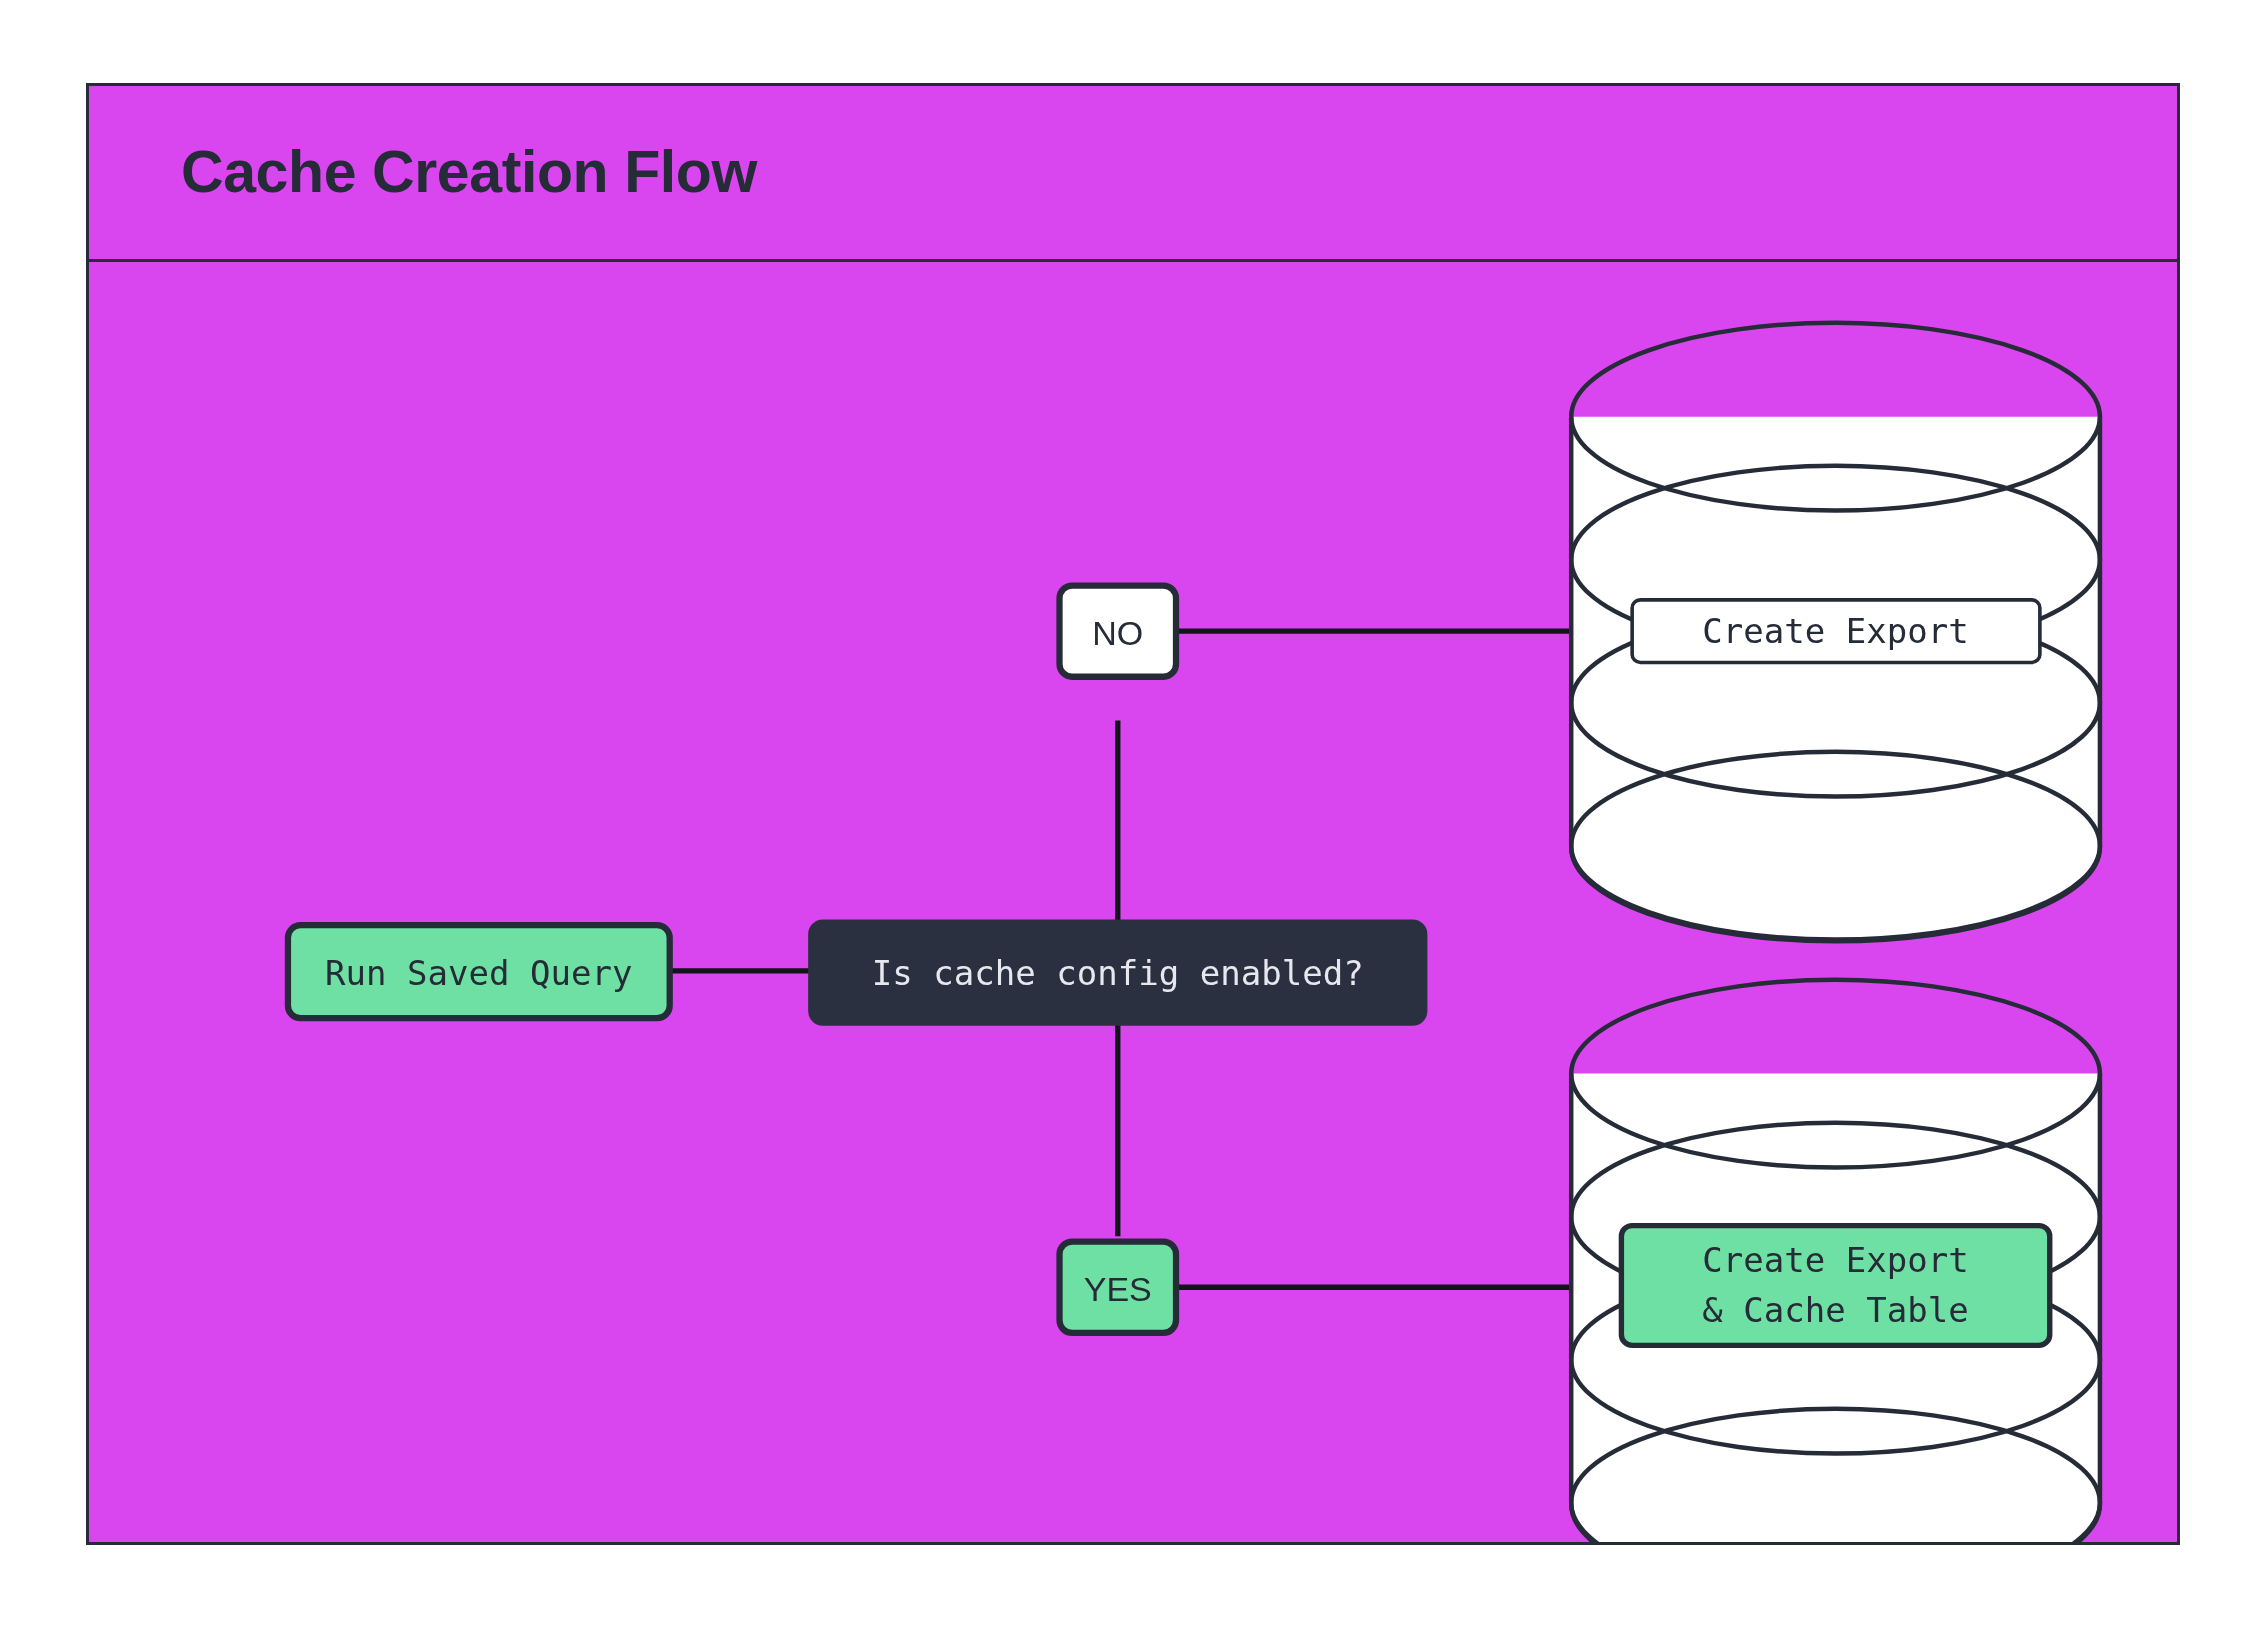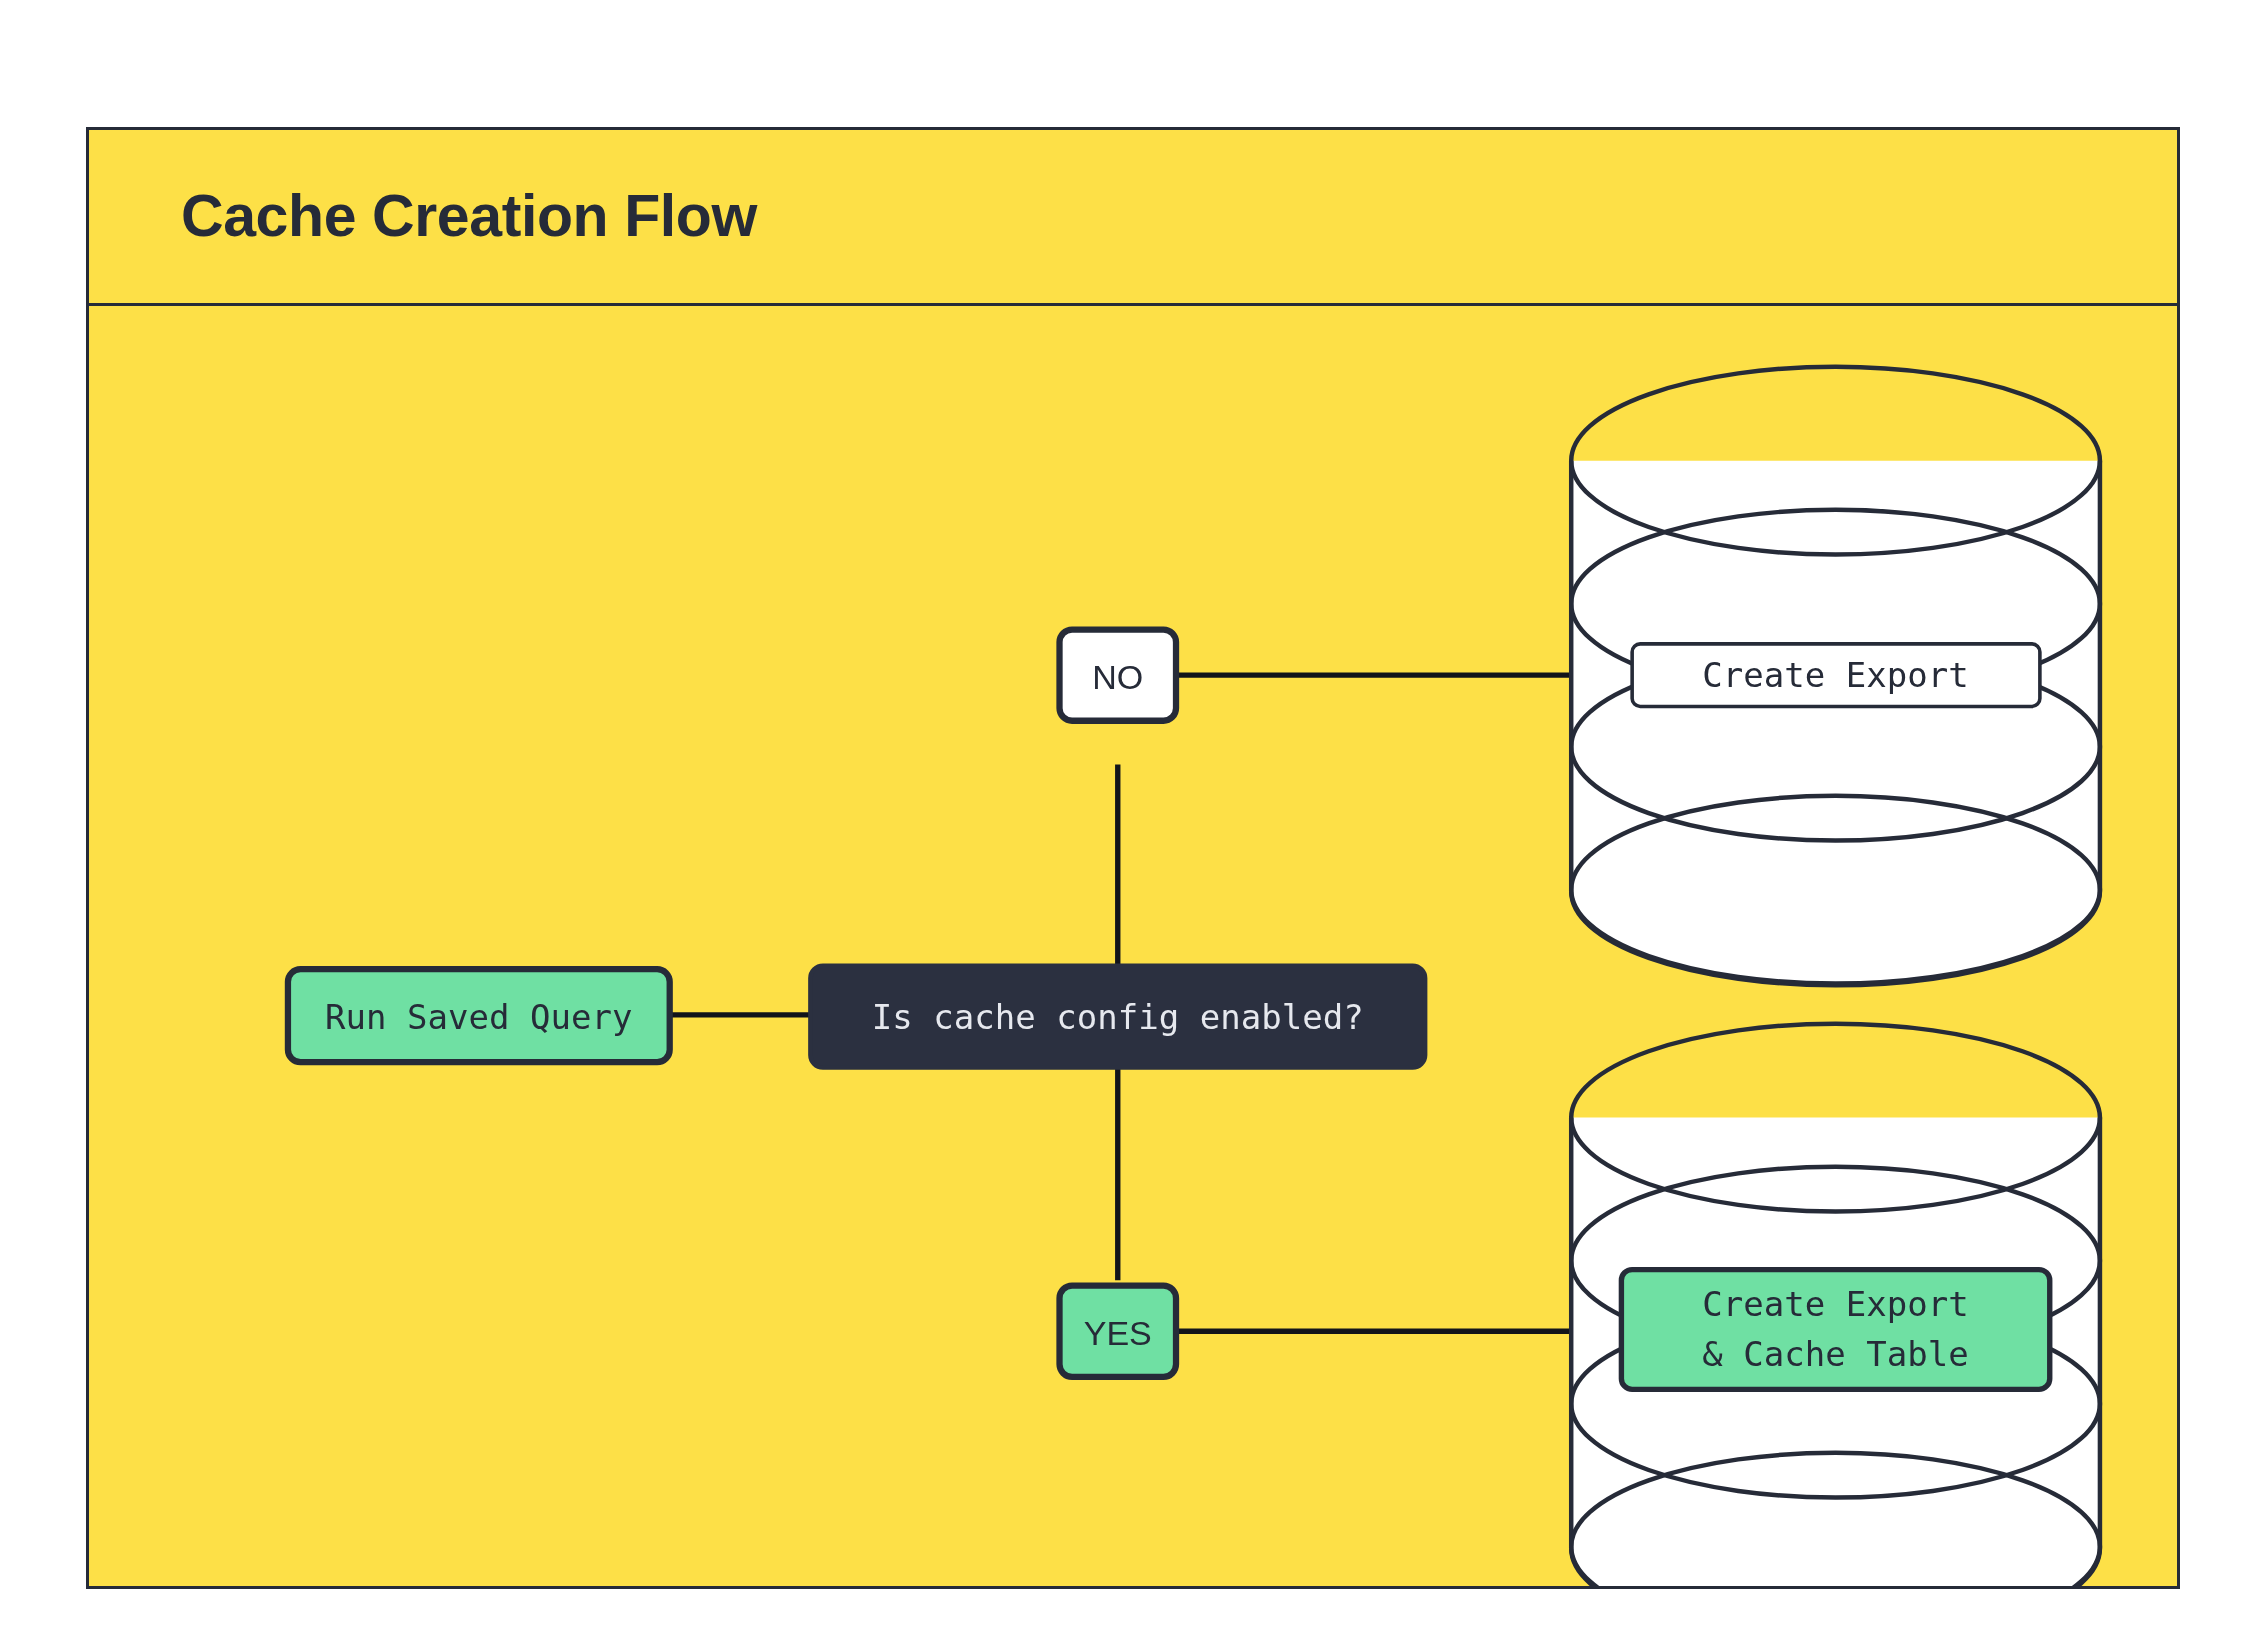--- a/index.html
+++ b/index.html
@@ -16,22 +16,21 @@
     overflow: hidden;
   }
   .frame {
     position: absolute;
     left: 86px;
     top: 83px;
     width: 2094px;
     height: 1462px;
     border: 3.6px solid #262b38;
     box-sizing: border-box;
-    background: #fde047;
-    margin-top: 44px;
+    background: #d946ef;
   }
   .frame-header {
     position: absolute;
     left: 0;
     top: 0;
     right: 0;
     height: 176px;
     border-bottom: 3.6px solid #262b38;
     box-sizing: border-box;
     display: flex;

